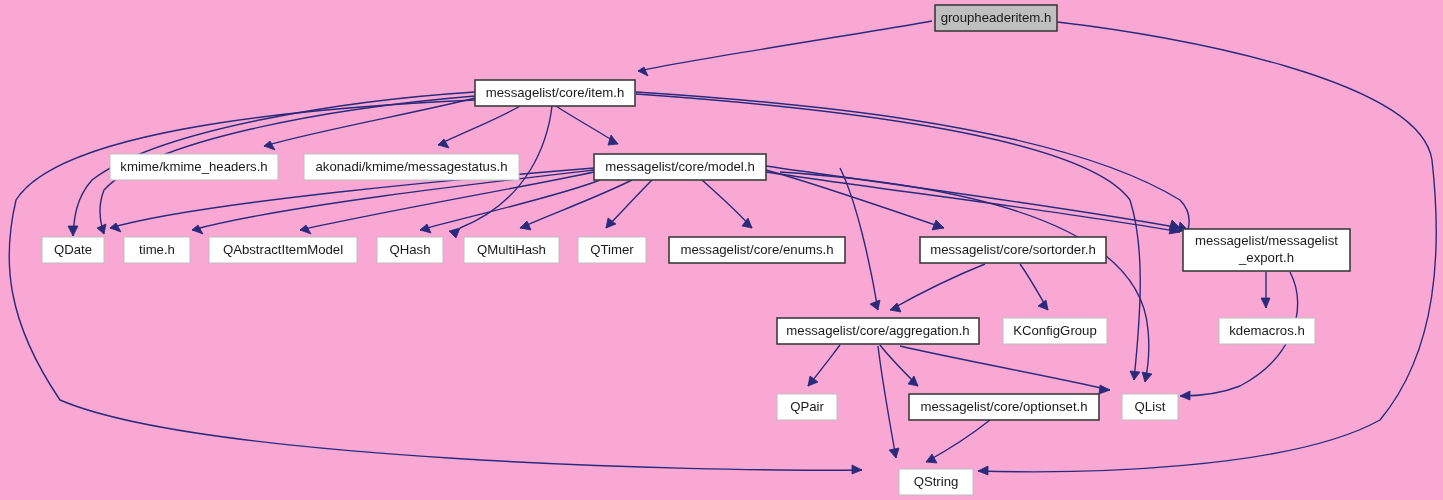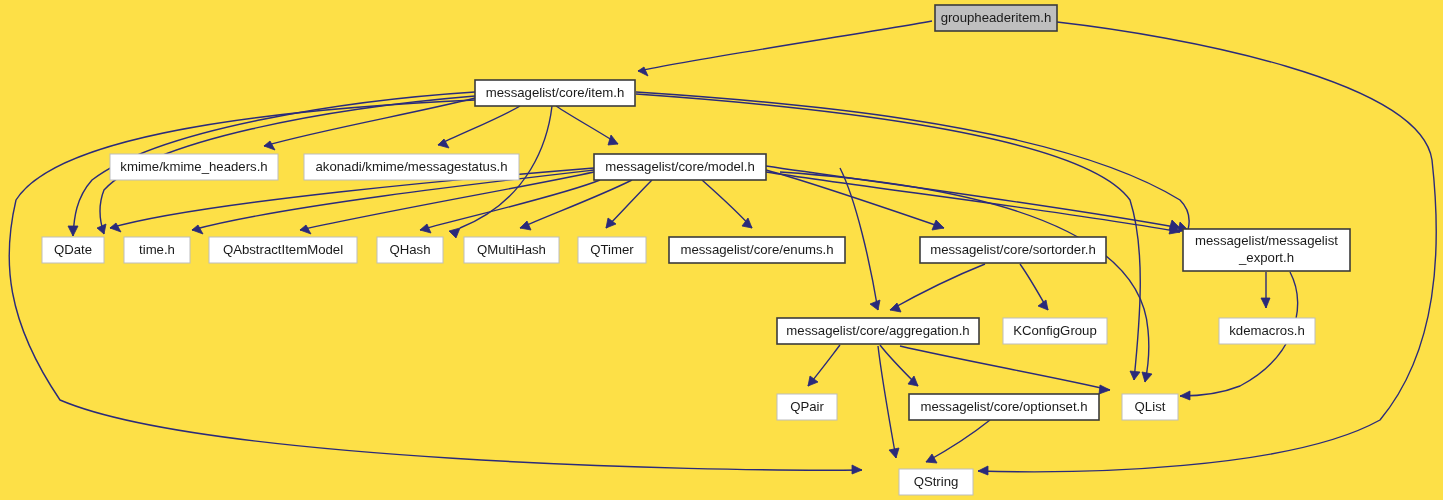--- a/index.html
+++ b/index.html
@@ -4,21 +4,21 @@
 <style>
   html, body {
     margin: 0;
     padding: 0;
     background: #ffffff;
   }
   #canvas {
     position: relative;
     width: 1443px;
     height: 500px;
-    background: #fde047;
+    background: #f9a8d4;
     overflow: hidden;
     font-family: "Liberation Sans", sans-serif;
   }
   svg#graph {
     position: absolute;
     left: 0;
     top: 0;
     width: 1443px;
     height: 500px;
   }

